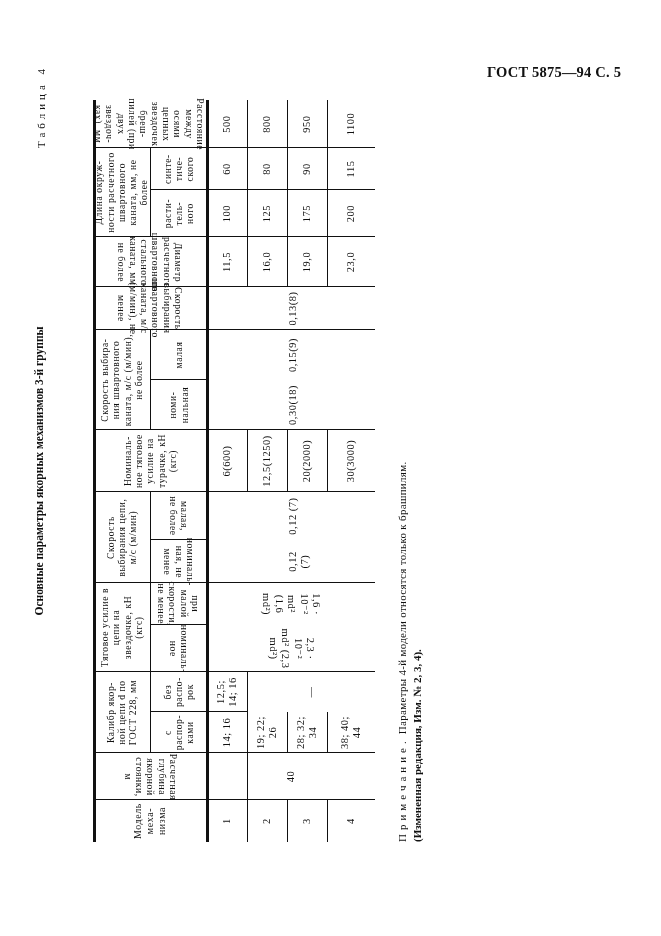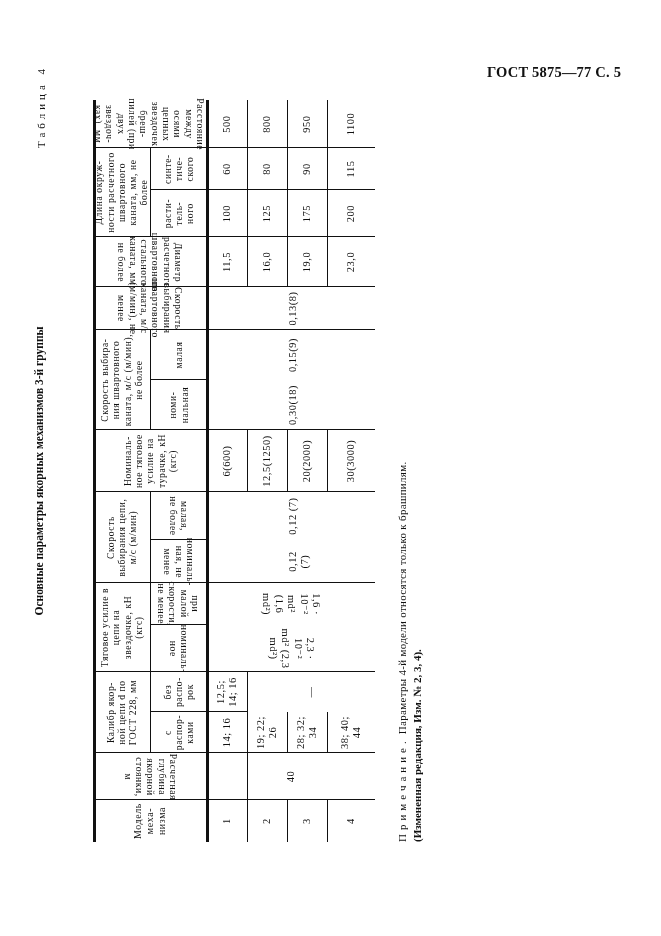--- a/index.html
+++ b/index.html
@@ -18,21 +18,21 @@
   .val { font-size:10.5px; letter-spacing:0.5px; }
   .line { position:absolute; background:#111; }
   .note { position:absolute; left:0; font-size:11px; white-space:nowrap; }
   .note1 { top:303px; letter-spacing:0.3px; }
   .note1 .sp { letter-spacing:4px; }
   .note2 { top:318px; font-weight:bold; }
 </style>
 </head>
 <body>
 
-<div class="page-header">ГОСТ 5875—77 С. 5</div>
+<div class="page-header">ГОСТ 5875—94 С. 5</div>
 
 <div class="rot-wrap">
   <div class="table-label">Таблица 4</div>
   <div class="table-title">Основные параметры якорных механизмов 3-й группы</div>
 
   <div class="grid">
 
     <div class="cell hdr" style="left:0;top:0;width:42px;height:114px;font-size:10px;">
         <span>Модель меха-низма</span>
       </div>

